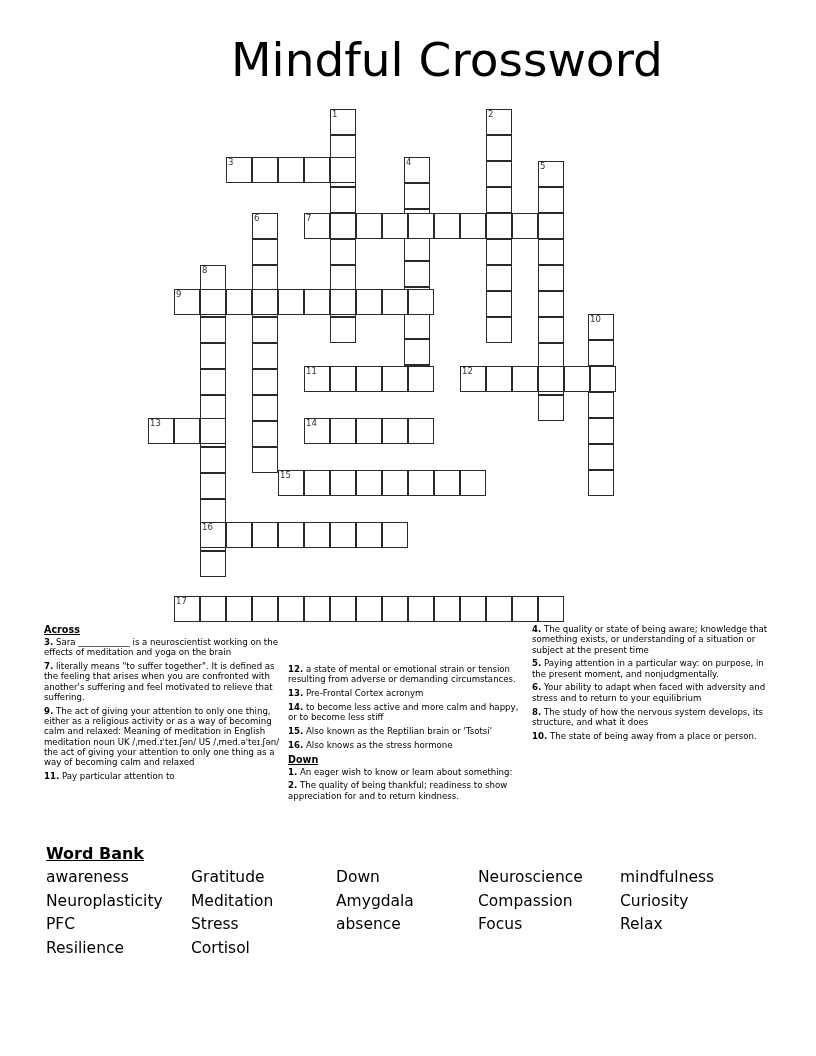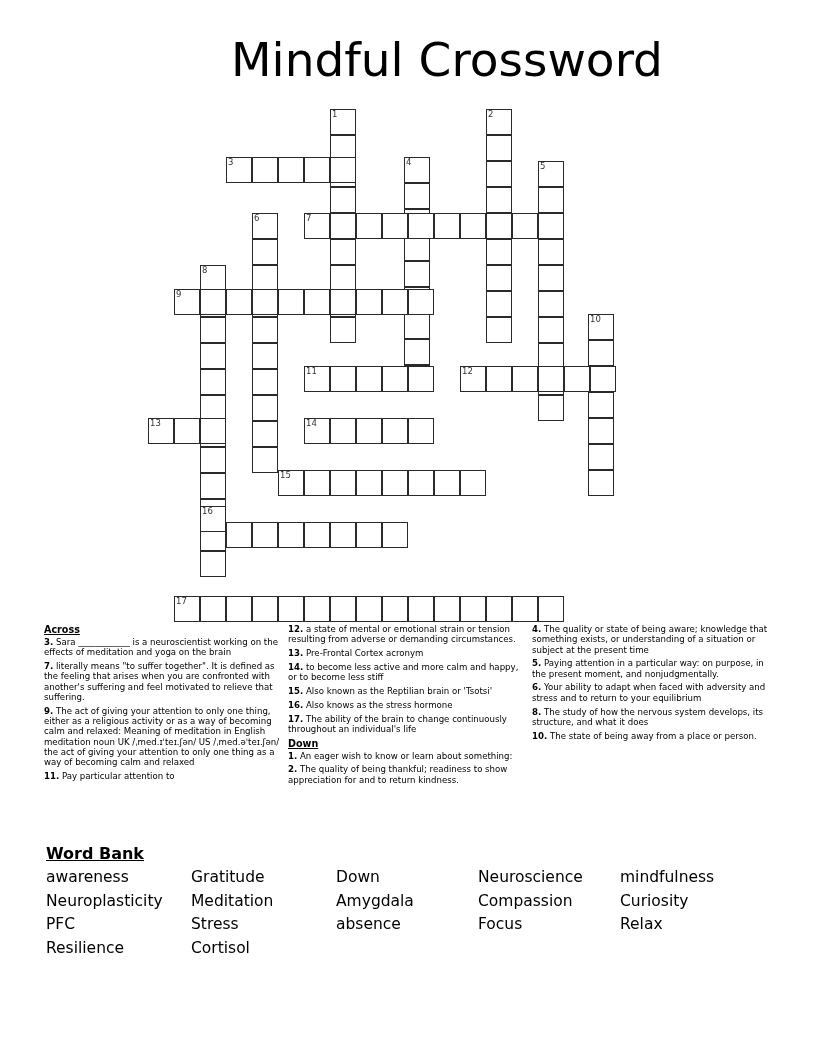--- a/index.html
+++ b/index.html
@@ -61,21 +61,21 @@
   }
   .clue-col {
     position: absolute;
     top: 0;
     font-size: 8.6px;
     line-height: 10.3px;
     color: #000;
     font-family: "DejaVu Sans", sans-serif;
   }
   .clue-col.c1 { left: 0px;   width: 238px; }
-  .clue-col.c2 { left: 244px; width: 238px; }
+  .clue-col.c2 { left: 244px; width: 238px; margin-top: 40px; }
   .clue-col.c3 { left: 488px; width: 248px; }
   .sec-head {
     font-weight: bold;
     text-decoration: underline;
     font-size: 9.6px;
     line-height: 12px;
     margin-bottom: 1px;
     display: block;
   }
   .clue {
@@ -259,21 +259,21 @@
       <div class="cell" style="left: 278px; top: 470px;">
         <span class="num">15</span>
       </div>
       <div class="cell" style="left: 304px; top: 470px;"></div>
       <div class="cell" style="left: 330px; top: 470px;"></div>
       <div class="cell" style="left: 356px; top: 470px;"></div>
       <div class="cell" style="left: 382px; top: 470px;"></div>
       <div class="cell" style="left: 408px; top: 470px;"></div>
       <div class="cell" style="left: 434px; top: 470px;"></div>
       <div class="cell" style="left: 460px; top: 470px;"></div>
-      <div class="cell" style="left: 200px; top: 506px;">
+      <div class="cell" style="left: 200px; top: 522px;">
         <span class="num">16</span>
       </div>
       <div class="cell" style="left: 226px; top: 522px;"></div>
       <div class="cell" style="left: 252px; top: 522px;"></div>
       <div class="cell" style="left: 278px; top: 522px;"></div>
       <div class="cell" style="left: 304px; top: 522px;"></div>
       <div class="cell" style="left: 330px; top: 522px;"></div>
       <div class="cell" style="left: 356px; top: 522px;"></div>
       <div class="cell" style="left: 382px; top: 522px;"></div>
       <div class="cell" style="left: 174px; top: 596px; padding-left: 19px;">
@@ -302,21 +302,20 @@
         <span class="clue"><b>7.</b> literally means "to suffer together". It is defined as the feeling that arises when you are confronted with another's suffering and feel motivated to relieve that suffering.</span>
         <span class="clue"><b>9.</b> The act of giving your attention to only one thing, either as a religious activity or as a way of becoming calm and relaxed: Meaning of meditation in English meditation noun UK /ˌmed.ɪˈteɪ.ʃən/ US /ˌmed.əˈteɪ.ʃən/ the act of giving your attention to only one thing as a way of becoming calm and relaxed</span>
         <span class="clue"><b>11.</b> Pay particular attention to</span>
       </div>
     <div class="clue-col c2">
         <span class="clue"><b>12.</b> a state of mental or emotional strain or tension resulting from adverse or demanding circumstances.</span>
         <span class="clue"><b>13.</b> Pre-Frontal Cortex acronym</span>
         <span class="clue"><b>14.</b> to become less active and more calm and happy, or to become less stiff</span>
         <span class="clue"><b>15.</b> Also known as the Reptilian brain or 'Tsotsi'</span>
         <span class="clue"><b>16.</b> Also knows as the stress hormone</span>
-        <span class="clue"><b>17.</b> The ability of the brain to change continuously throughout an individual's life</span>
         <span class="sec-head">Down</span>
         <span class="clue"><b>1.</b> An eager wish to know or learn about something:</span>
         <span class="clue"><b>2.</b> The quality of being thankful; readiness to show appreciation for and to return kindness.</span>
       </div>
     <div class="clue-col c3">
         <span class="clue"><b>4.</b> The quality or state of being aware; knowledge that something exists, or understanding of a situation or subject at the present time</span>
         <span class="clue"><b>5.</b> Paying attention in a particular way: on purpose, in the present moment, and nonjudgmentally.</span>
         <span class="clue"><b>6.</b> Your ability to adapt when faced with adversity and stress and to return to your equilibrium</span>
         <span class="clue"><b>8.</b> The study of how the nervous system develops, its structure, and what it does</span>
         <span class="clue"><b>10.</b> The state of being away from a place or person.</span>

